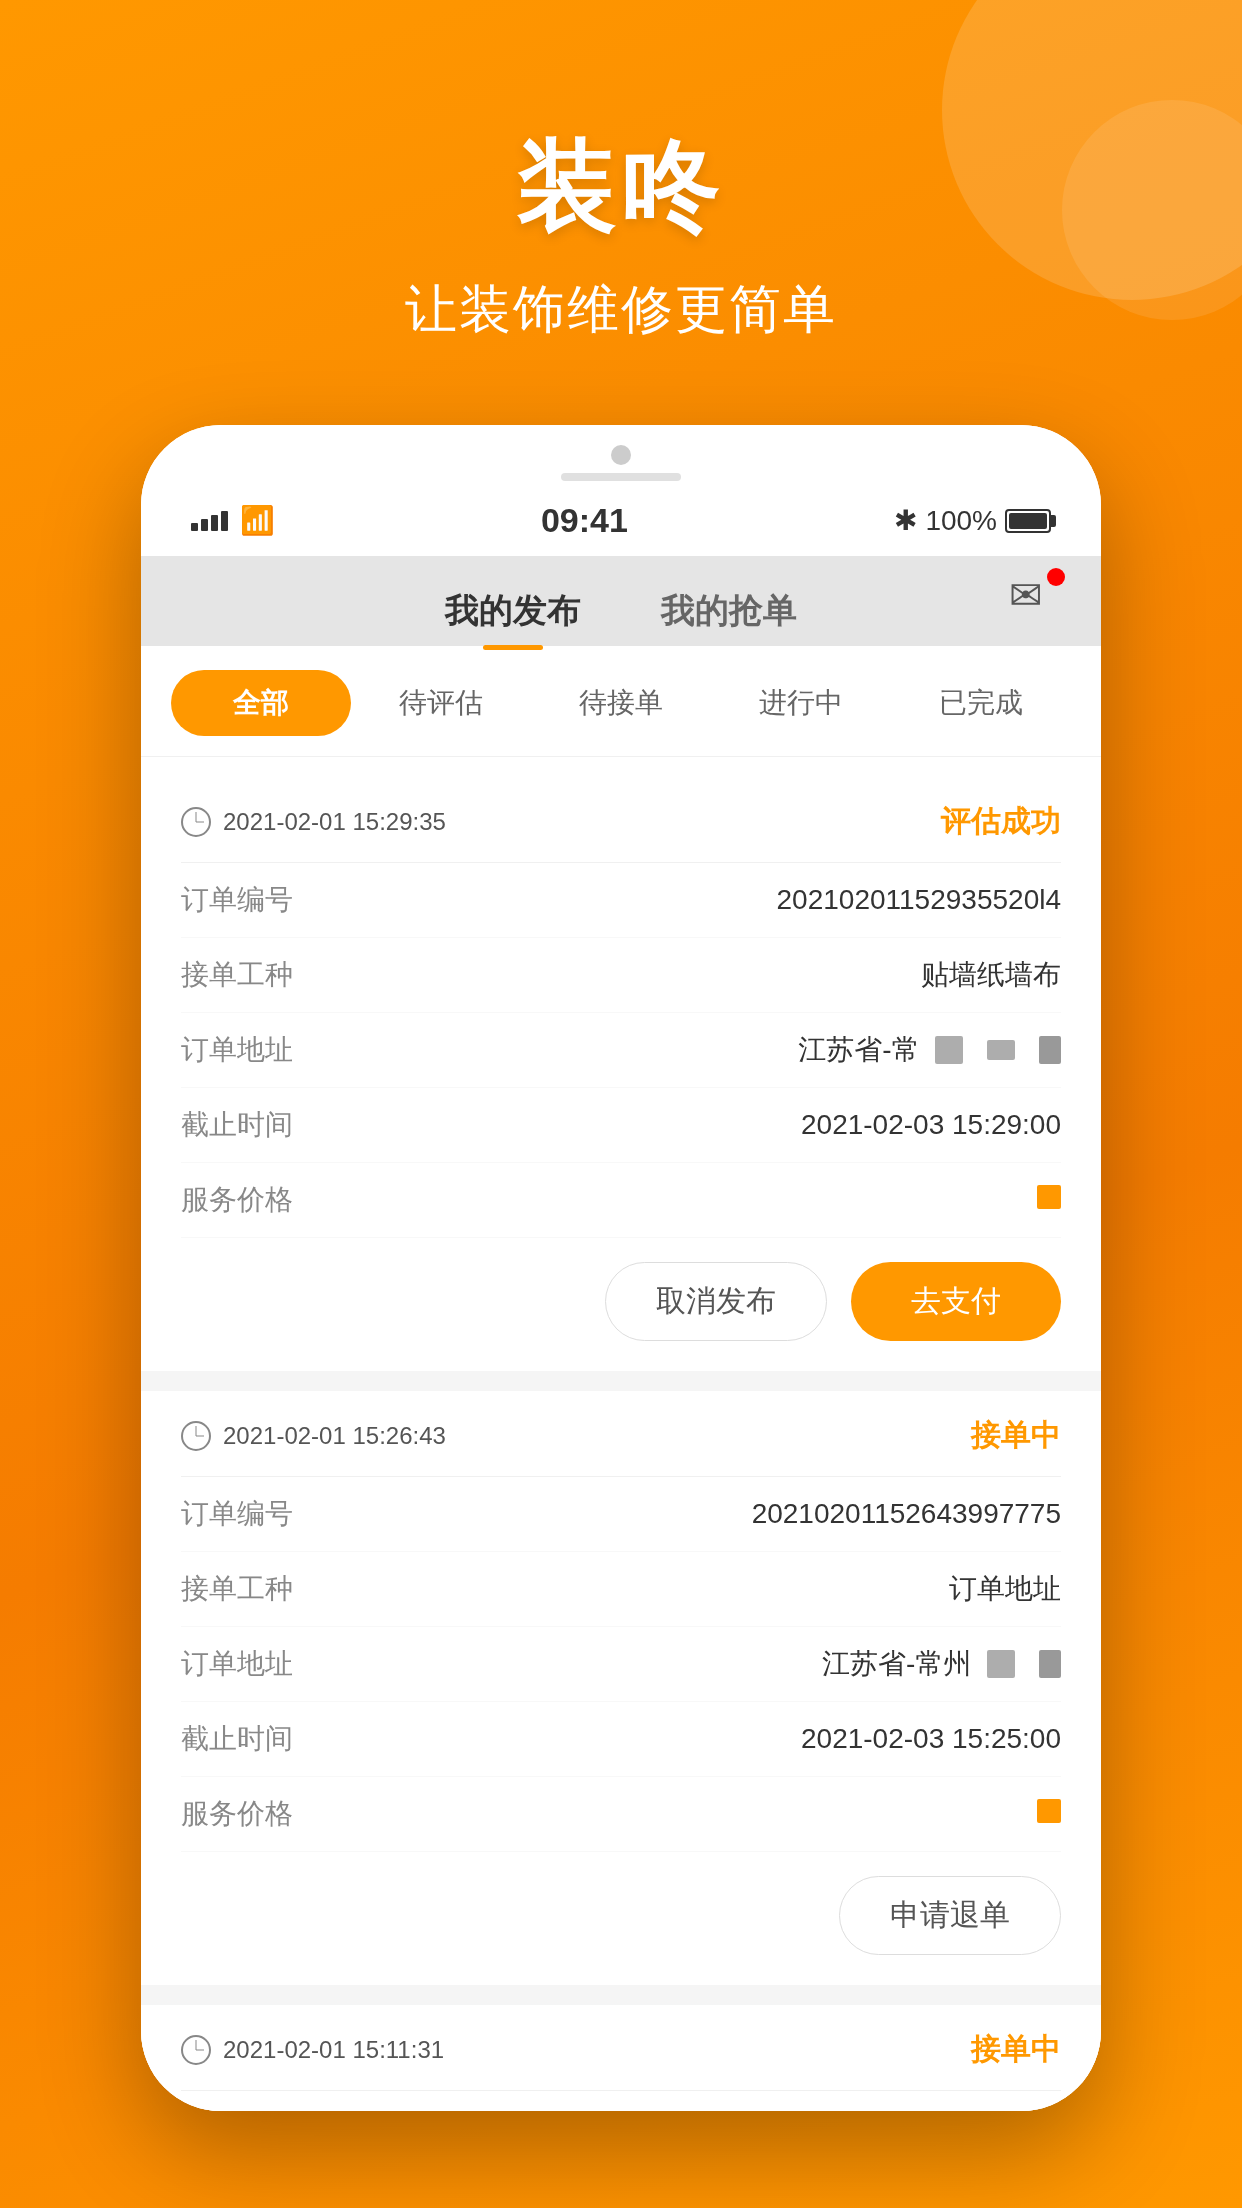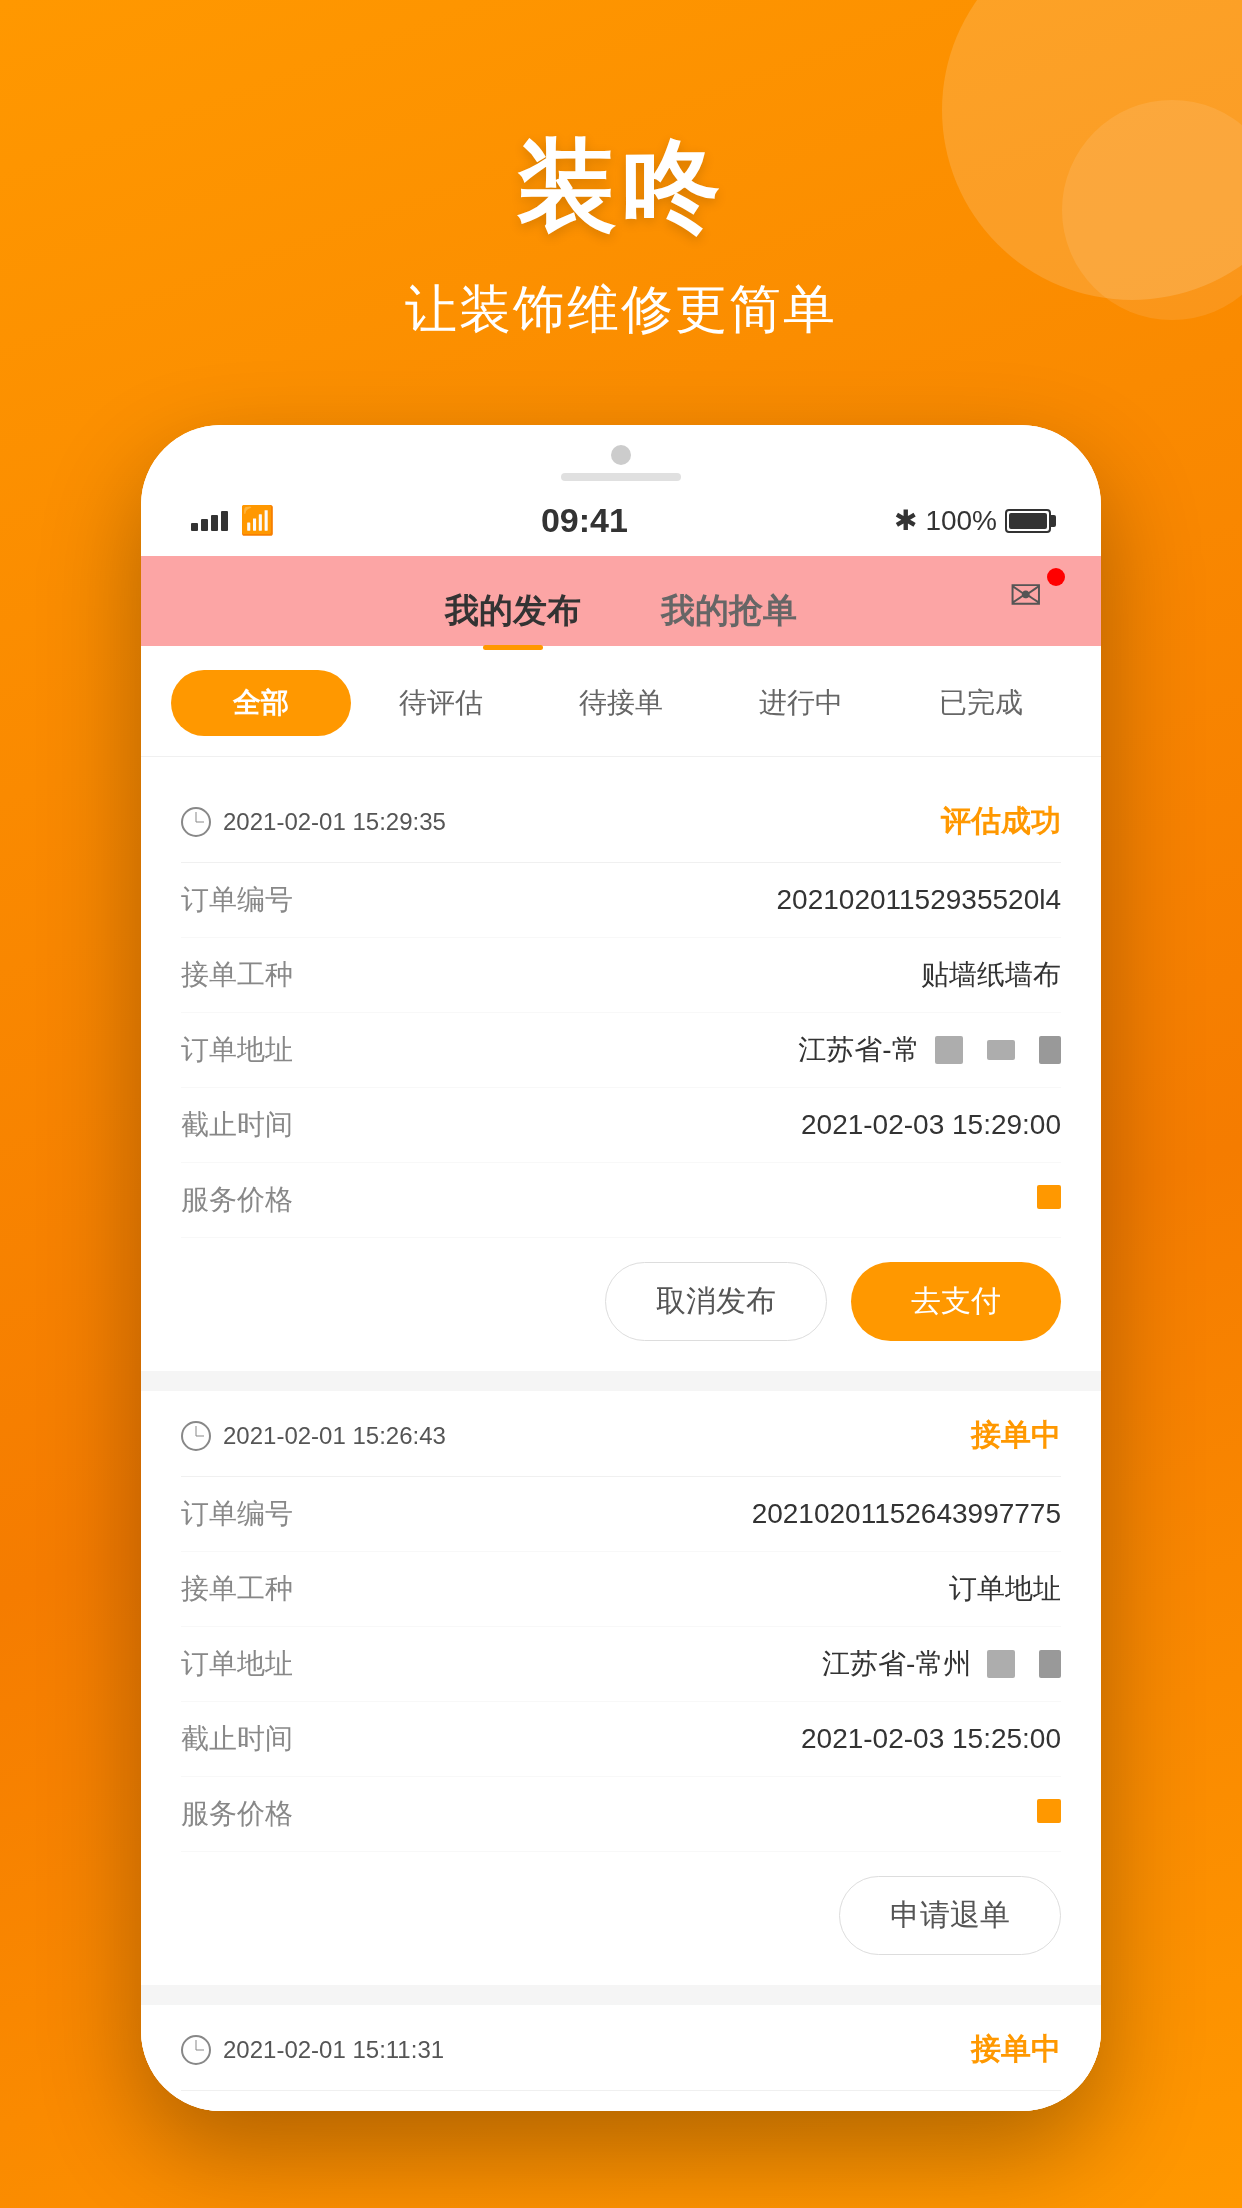--- a/index.html
+++ b/index.html
@@ -176,21 +176,21 @@
       height: 100%;
       background: #333;
       border-radius: 2px;
     }
 
     
     .app-nav {
       display: flex;
       justify-content: center;
       padding: 20px 40px 0 40px;
-      background: #fca5a5;
+      background: #e5e5e5;
       position: relative;
     }
 
     .nav-tab {
       font-size: 34px;
       padding: 12px 40px;
       color: #666;
       position: relative;
       cursor: pointer;
       font-weight: bold;

